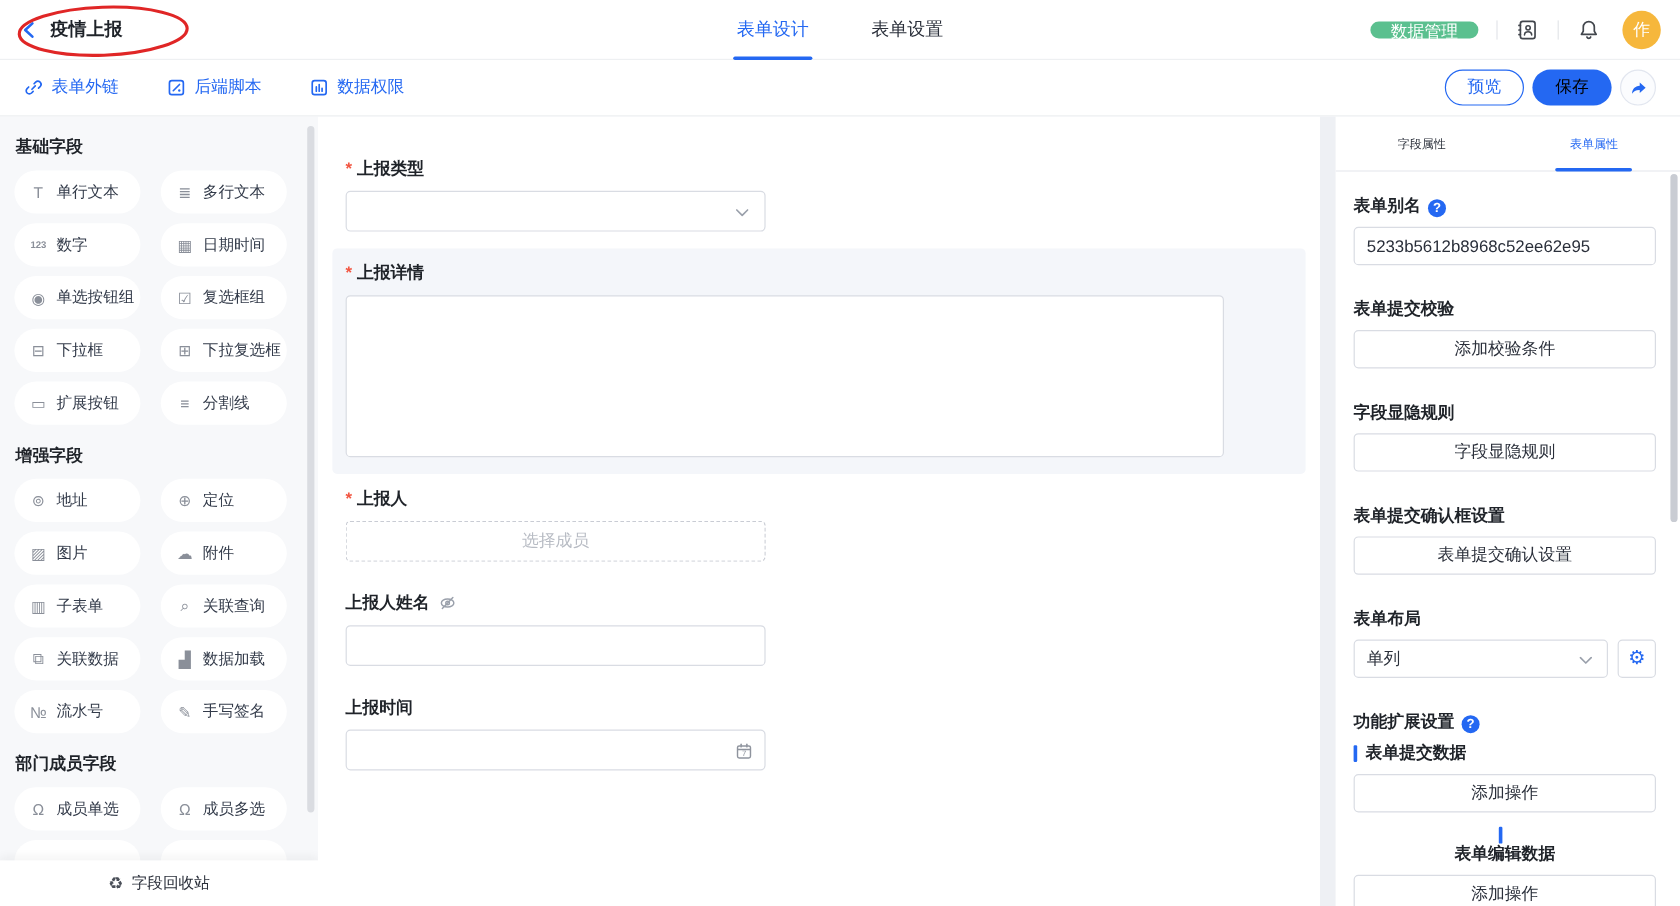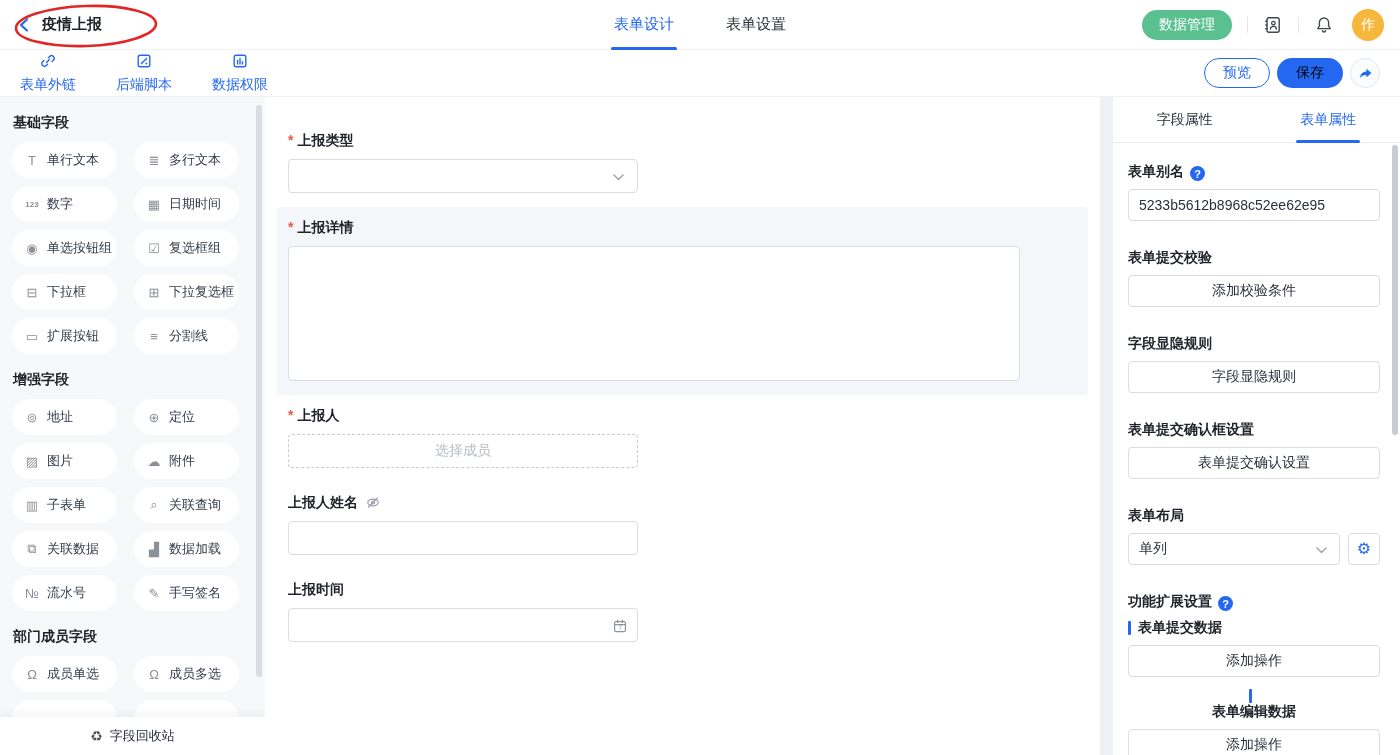--- a/index.html
+++ b/index.html
@@ -15,33 +15,33 @@
   .doc-title { font-size:15px; font-weight:bold; }
   .annotation { position:absolute; left:-8px; top:-18px; pointer-events:none; }
   .tb-tabs { position:absolute; left:50%; transform:translateX(-50%); height:50px;
              display:flex; gap:46px; }
   .tab { position:relative; display:flex; align-items:center; font-size:15px; color:#2a2f3a;
          cursor:pointer; padding:0 3px; }
   .tab.active { color:#2468f2; }
   .tab.active::after { content:""; position:absolute; left:0; right:0; bottom:0; height:3px;
                        border-radius:2px; background:#2468f2; }
   .tb-right { margin-left:auto; display:flex; align-items:center; }
-  .btn-green { height:30px; padding:0 17px; border:none; border-radius:15px; background:#5bc08f;
+  .btn-green { height:14px; padding:0 17px; border:none; border-radius:15px; background:#5bc08f;
                color:#fff; font-size:14px; cursor:pointer; font-family:inherit; }
   .vdiv { width:1px; height:16px; background:#e3e5e9; margin:0 15px; }
   .icon-btn { display:flex; align-items:center; cursor:pointer; }
   .avatar { width:32px; height:32px; border-radius:50%; background:#f6b73c; color:#fff;
             font-size:14px; display:flex; align-items:center; justify-content:center;
             margin-left:18px; cursor:pointer; }
 
   
   .toolbar { height:47px; background:#fff; border-bottom:1px solid #eef0f2; display:flex;
              align-items:center; padding:0 20px; flex:0 0 47px; z-index:4; }
   .tool-links { display:flex; gap:40px; }
-  .tool-link { display:flex; align-items:center; gap:7px; color:#2468f2; font-size:14px; cursor:pointer;flex-direction:column; }
+  .tool-link { display:flex; align-items:center; gap:7px; color:#2468f2; font-size:14px; cursor:pointer; }
   .tool-actions { margin-left:auto; display:flex; align-items:center; gap:7px; }
   .btn-outline { height:30px; padding:0 18px; border-radius:15px; border:1px solid #2468f2;
                  color:#2468f2; background:#fff; font-size:14px; cursor:pointer; font-family:inherit; }
   .btn-primary { height:30px; padding:0 19px; border-radius:15px; border:none; background:#2468f2;
                  color:#000000; font-size:14px; cursor:pointer; font-family:Liberation Mono, monospace; }
   .btn-circle { width:30px; height:30px; border-radius:50%; border:1px solid #e2e6ef; background:#fbfcfe;
                 display:flex; align-items:center; justify-content:center; cursor:pointer; }
 
   
   .main { flex:1; display:flex; min-height:0; }
@@ -78,21 +78,21 @@
   .member { width:350px; height:34px; border:1px dashed #c9ccd4; border-radius:4px; display:flex;
             align-items:center; justify-content:center; font-size:14px; color:#b8bcc4; background:#fff; }
   .eye { margin-left:4px; display:flex; align-items:center; }
 
   .gap { width:13px; flex:0 0 13px; background:#eef0f4; }
 
   
   .panel { position:relative; flex:1; background:#fff; overflow:hidden; }
   .p-tabs { height:46px; display:flex; border-bottom:1px solid #e8eaee; }
   .p-tab { position:relative; flex:1; display:flex; align-items:center; justify-content:center;
-           font-size:14px; color:#2a2f3a; cursor:pointer; }
+           font-size:10px; color:#2a2f3a; cursor:pointer; }
   .p-tab.active { color:#2468f2; }
   .p-tab.active::after { content:""; position:absolute; bottom:-1px; left:50%; transform:translateX(-50%);
                          width:64px; height:3px; border-radius:2px; background:#2468f2; }
   .p-body { padding:0 20px 0 15px; }
   .plabel { font-size:14px; font-weight:bold; color:#1f2329; margin-top:26px; height:20px;
             display:flex; align-items:flex-end; }
   .plabel.first { margin-top:18px; }
   .help { width:15px; height:15px; border-radius:50%; background:#2468f2; color:#fff; font-size:11px;
           font-weight:bold; display:inline-flex; align-items:center; justify-content:center;
           margin-left:6px; cursor:pointer; }

